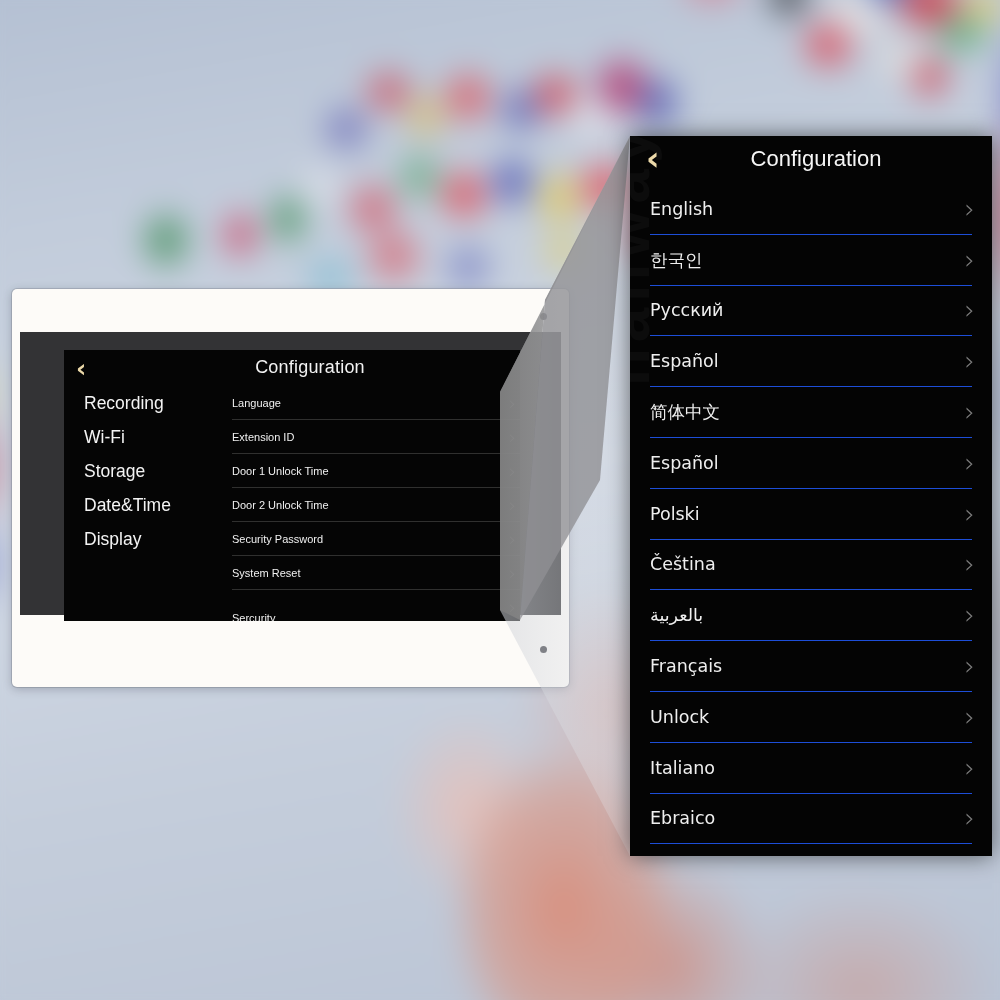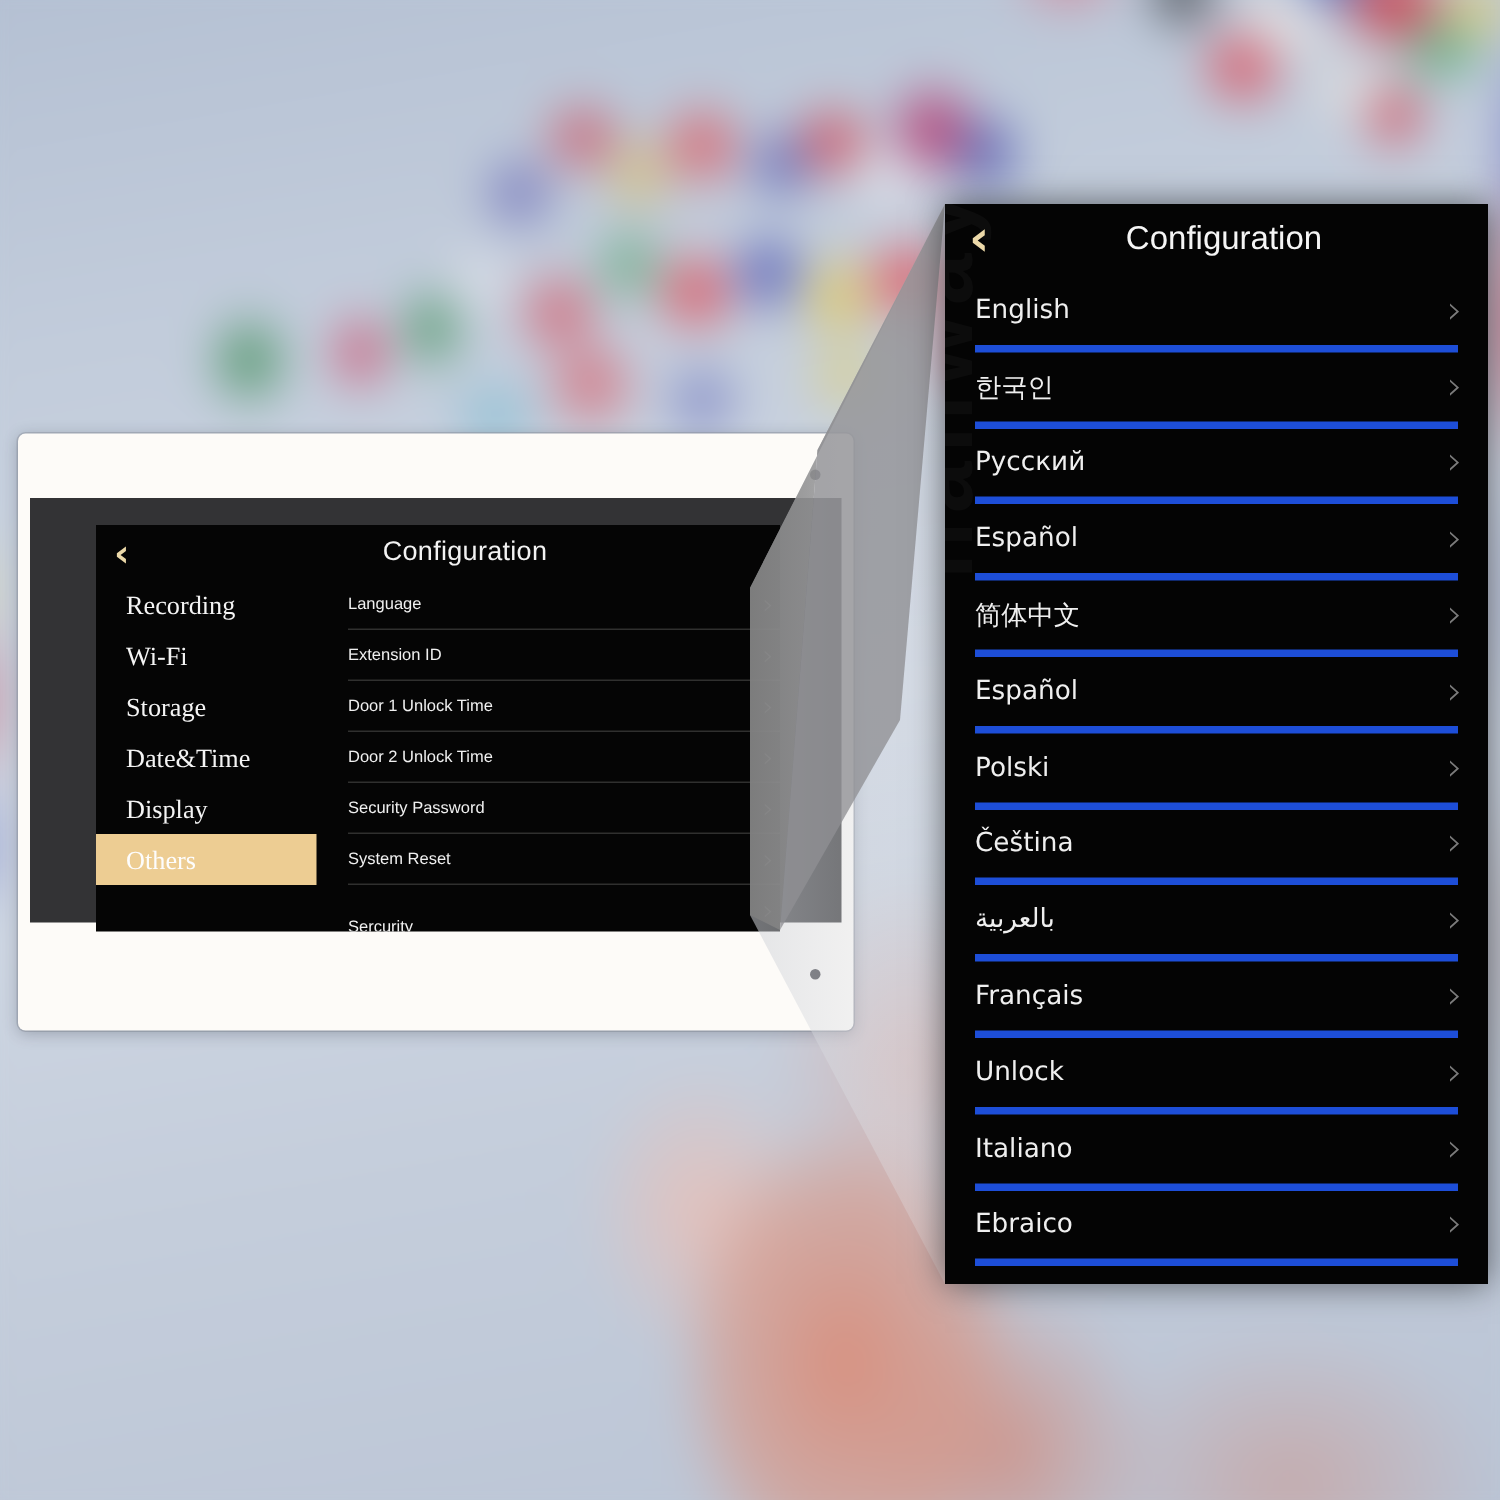--- a/index.html
+++ b/index.html
@@ -118,21 +118,20 @@
     padding-left:36px;
   }
 
   
   #lnav { position:absolute; left:0; top:36px; width:147px; }
   .lnav-item {
     height:34px; line-height:34px;
     padding-left:20px;
     color:#f4f4f4; font-size:17.5px;
     white-space:nowrap;
-    font-family:Liberation Serif, serif;
   }
   .lnav-item.sel { background:#edcd93; color:#fdfdfd; }
 
   
   #ldet { position:absolute; left:168px; top:36px; width:288px; }
   .ldet-row {
     height:34px;
     position:relative;
     border-bottom:1px solid #30302f;
     display:flex; align-items:center;
@@ -175,21 +174,21 @@
     position:absolute; left:0; top:10px; width:100%;
     text-align:center; color:#f5f5f5; font-size:22px;
     padding-left:10px;
   }
   #rlist { position:absolute; left:0; top:48px; width:100%; z-index:2; }
   .rrow {
     height:50.8px;
     position:relative;
     display:flex; align-items:center;
     margin:0 20px;
-    border-bottom:5px solid #1d4ed8;
+    border-bottom:1px solid #1d4ed8;
   }
   .rrow:last-child { border-bottom:none; }
   .rrow .lbl {
     color:#efefef; font-size:17.5px; white-space:nowrap;
     font-family:"DejaVu Sans", sans-serif;
   }
   .rrow .chev {
     position:absolute; right:-3px; top:50%; transform:translateY(-50%);
     color:#7b7b7b; font-size:26px; font-family:"DejaVu Sans", sans-serif;
     font-weight:200;
@@ -212,21 +211,20 @@
     <span class="back">‹</span>
     <span class="ttl">Configuration</span>
   </div>
 
   <div id="lnav">
     <div class="lnav-item">Recording</div>
     <div class="lnav-item">Wi-Fi</div>
     <div class="lnav-item">Storage</div>
     <div class="lnav-item">Date&amp;Time</div>
     <div class="lnav-item">Display</div>
-    <div class="lnav-item sel">Others</div>
   </div>
 
   <div id="ldet">
     <div class="ldet-row">
       <span class="lbl">Language</span>
       <span class="chev">›</span>
     </div>
     <div class="ldet-row">
       <span class="lbl">Extension ID</span>
       <span class="chev">›</span>

